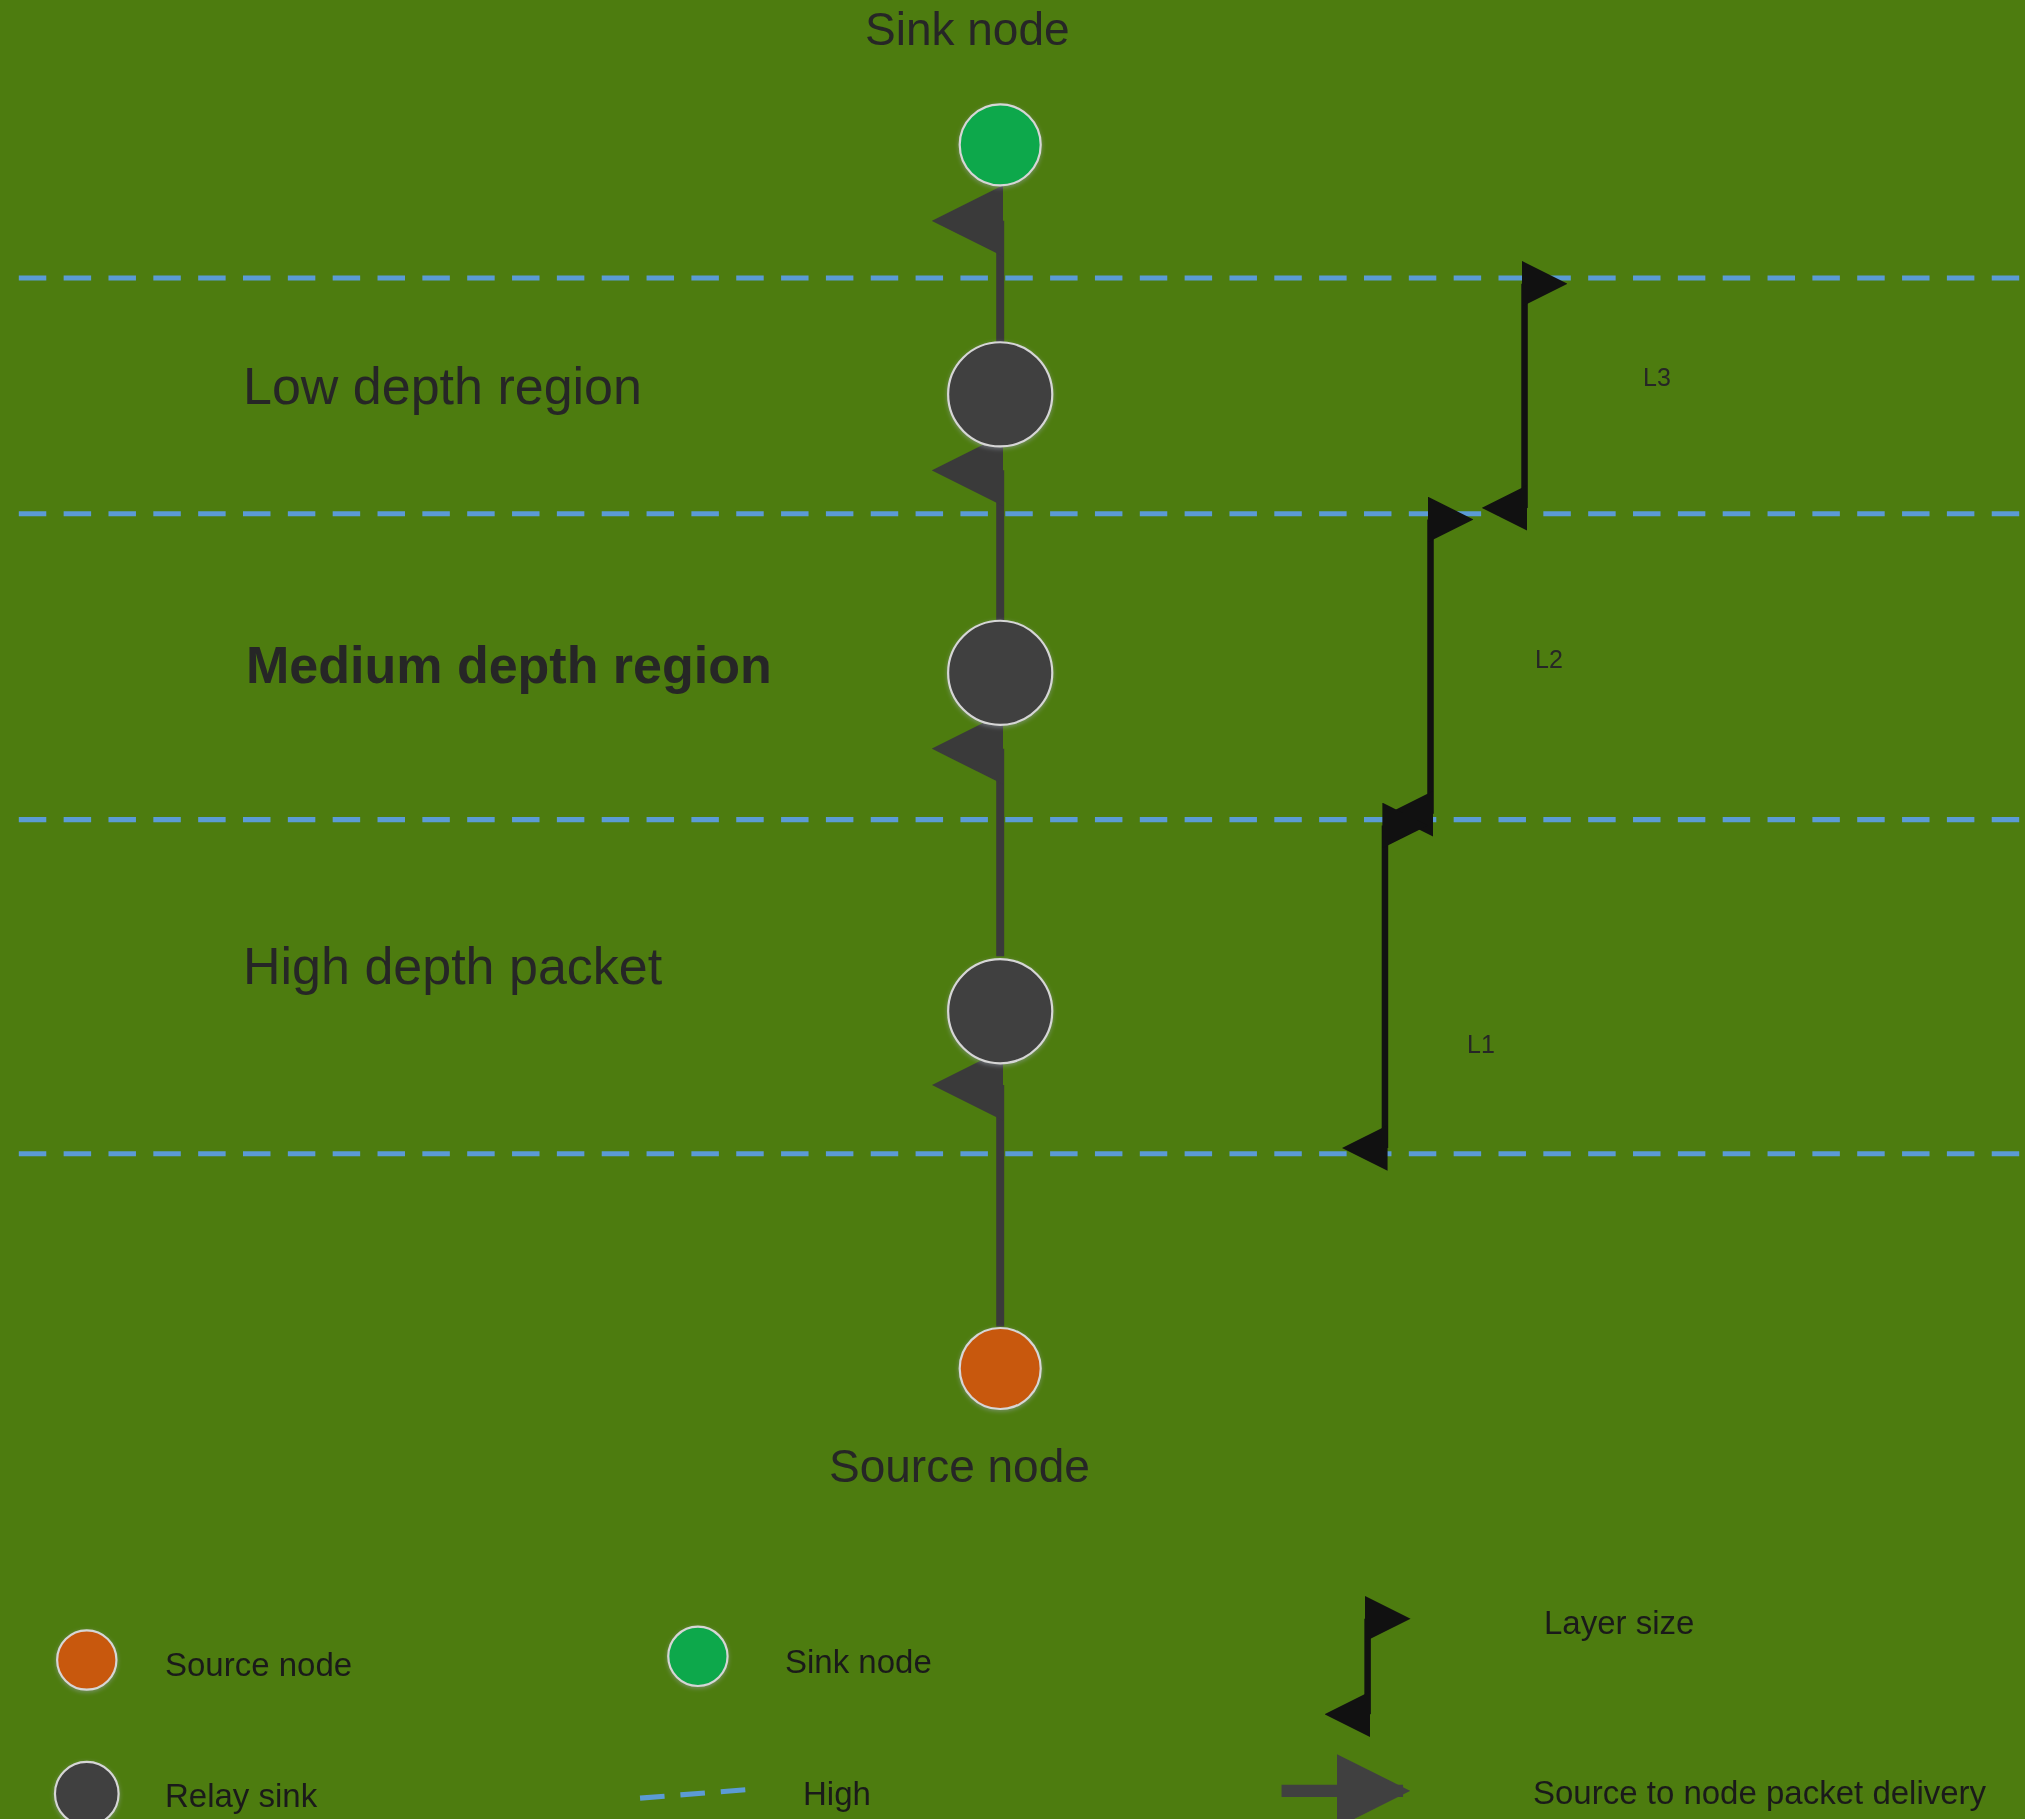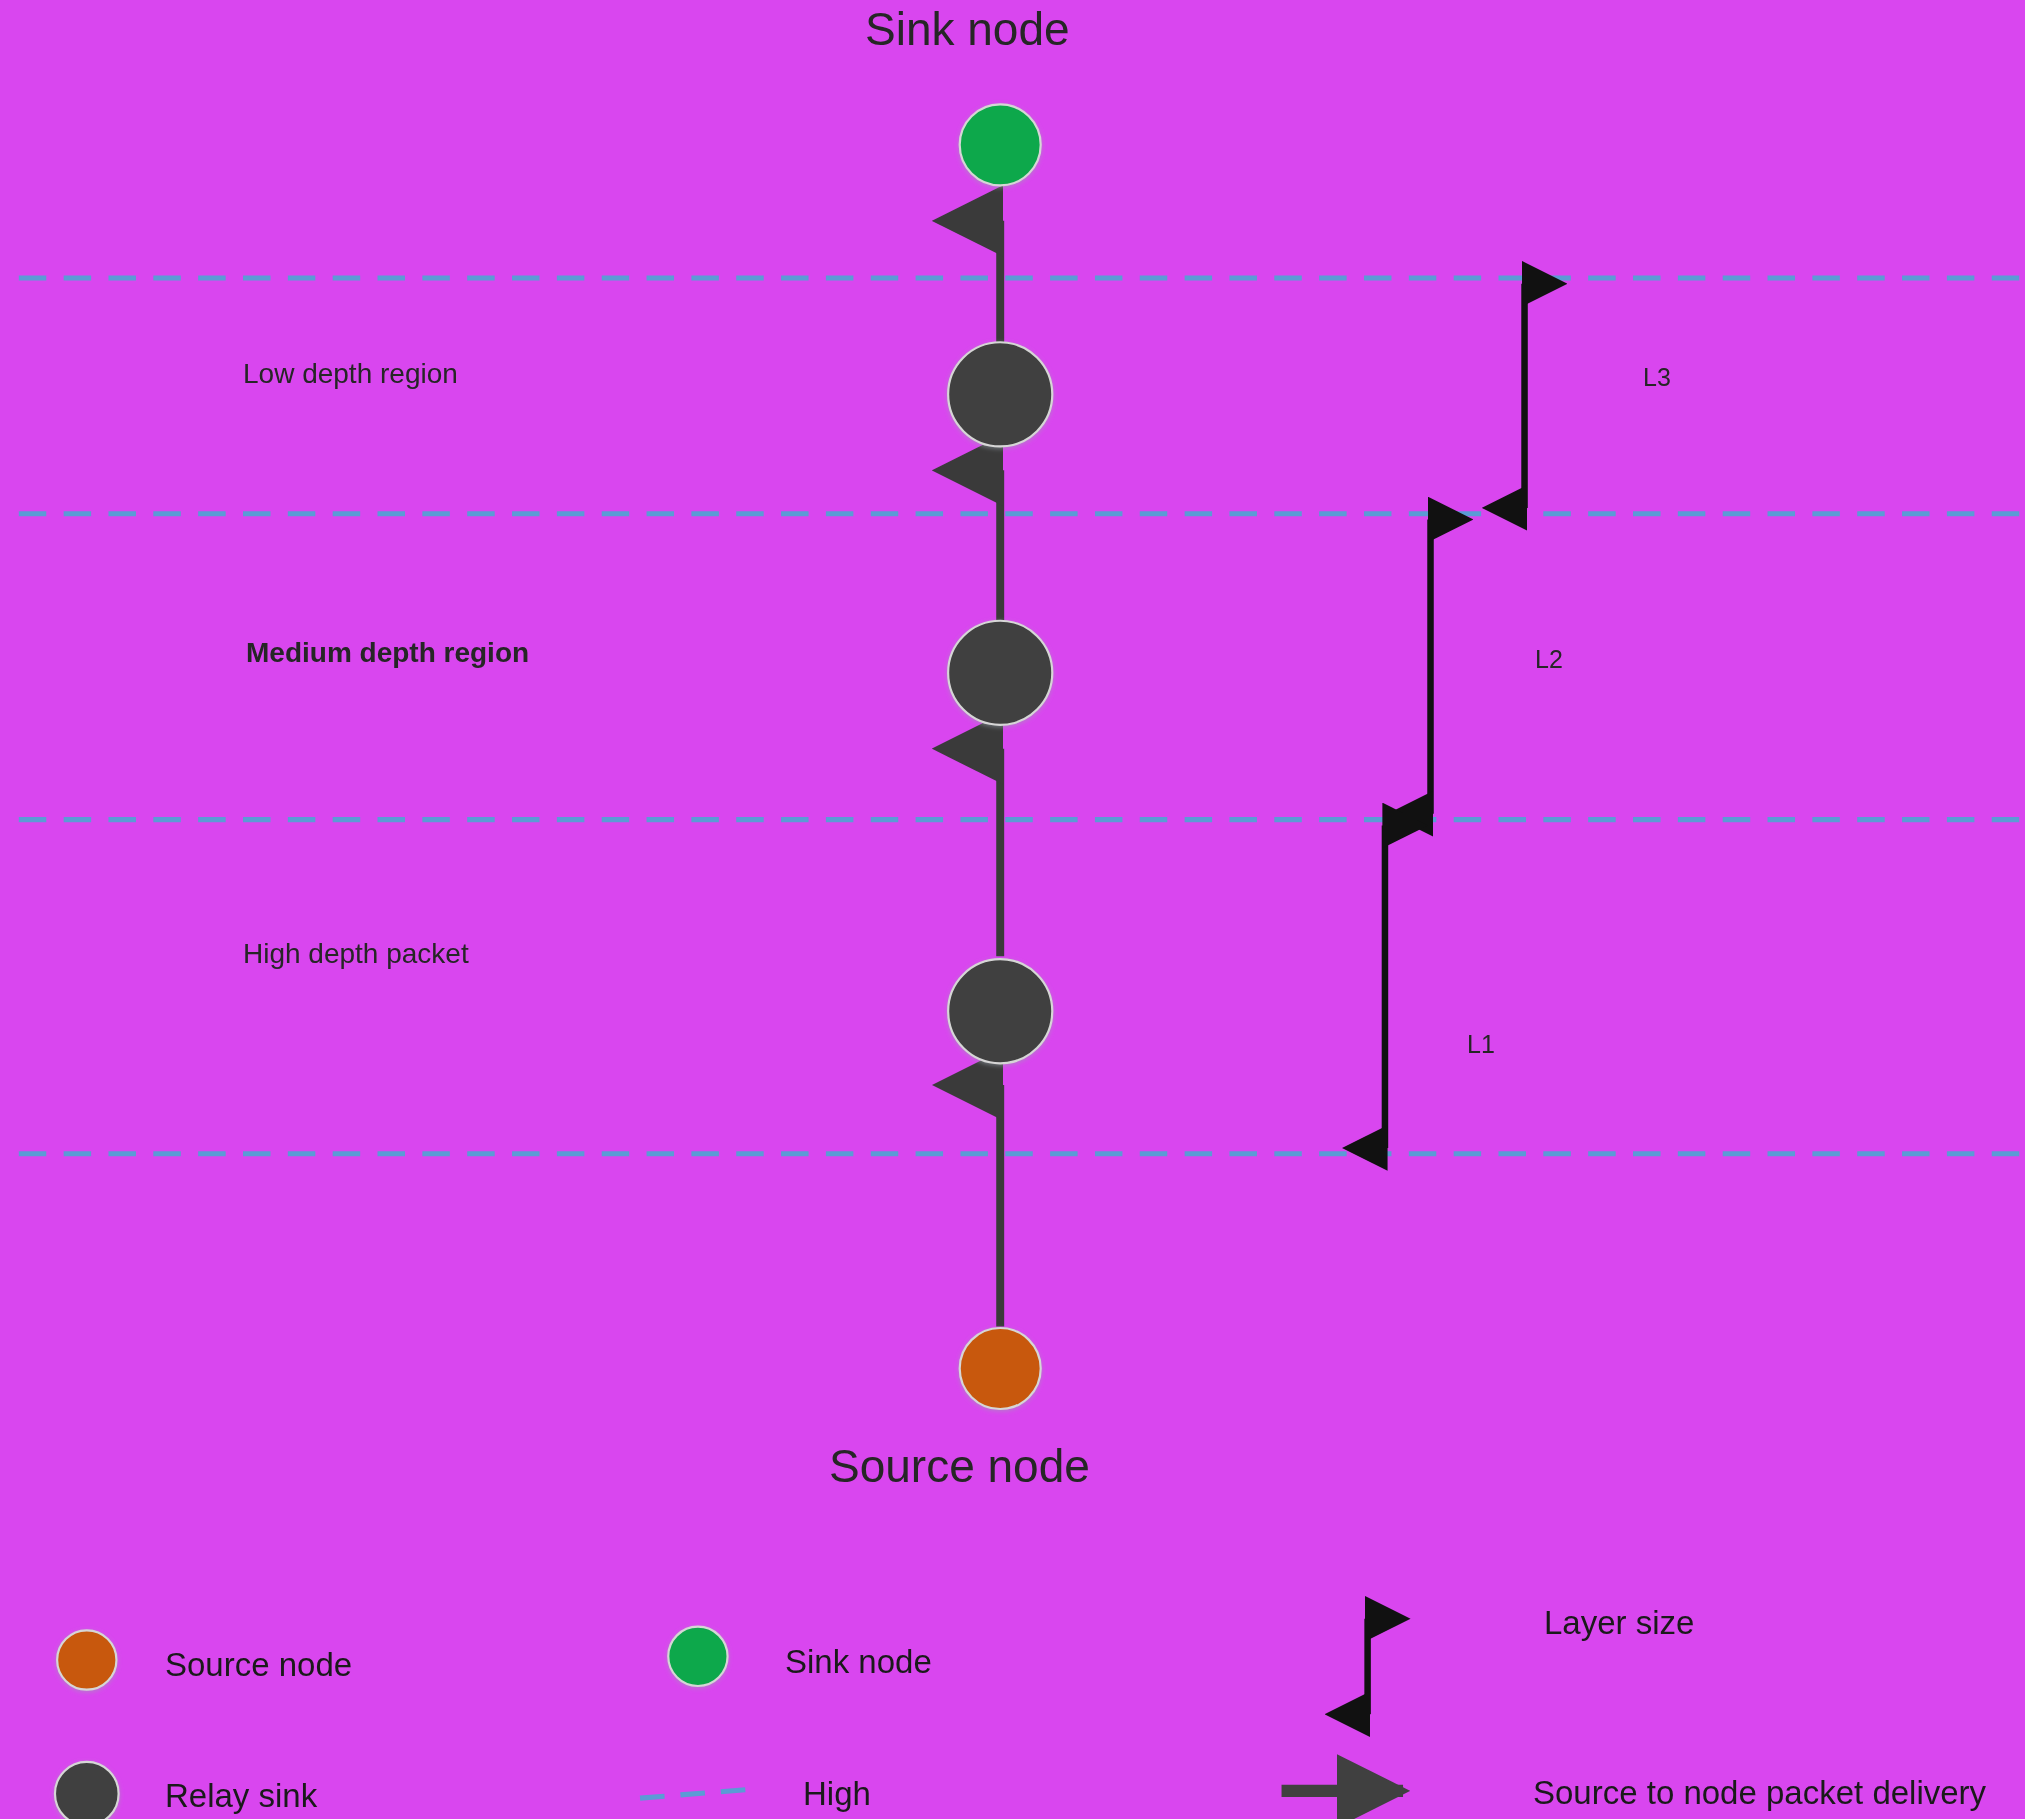--- a/index.html
+++ b/index.html
@@ -7,21 +7,21 @@
     padding: 0;
     background: #ffffff;
   }
   body {
     font-family: "Liberation Sans", sans-serif;
   }
   #stage {
     position: relative;
     width: 2025px;
     height: 1820px;
-    background: #d946ef;
+    background: #4d7c0f;
     overflow: hidden;
   }
   #stage svg.layer-svg {
     position: absolute;
     left: 0;
     top: 0;
     width: 2025px;
     height: 1820px;
   }
   .txt {
@@ -35,21 +35,21 @@
     font-size: 46px;
     left: 865px;
     top: 5.8px;
   }
   .title-source {
     font-size: 46px;
     left: 829px;
     top: 1443px;
   }
   .region-label {
-    font-size: 28px;
+    font-size: 52px;
     color: #262626;
   }
   .region-low   { left: 243px; top: 360px; }
   .region-med   { left: 246px; top: 639px; font-weight: bold; }
   .region-high  { left: 243px; top: 940px; }
   .layer-size-label {
     font-size: 25px;
     color: #262626;
   }
   .lbl-l3 { left: 1643px; top: 365px; }

